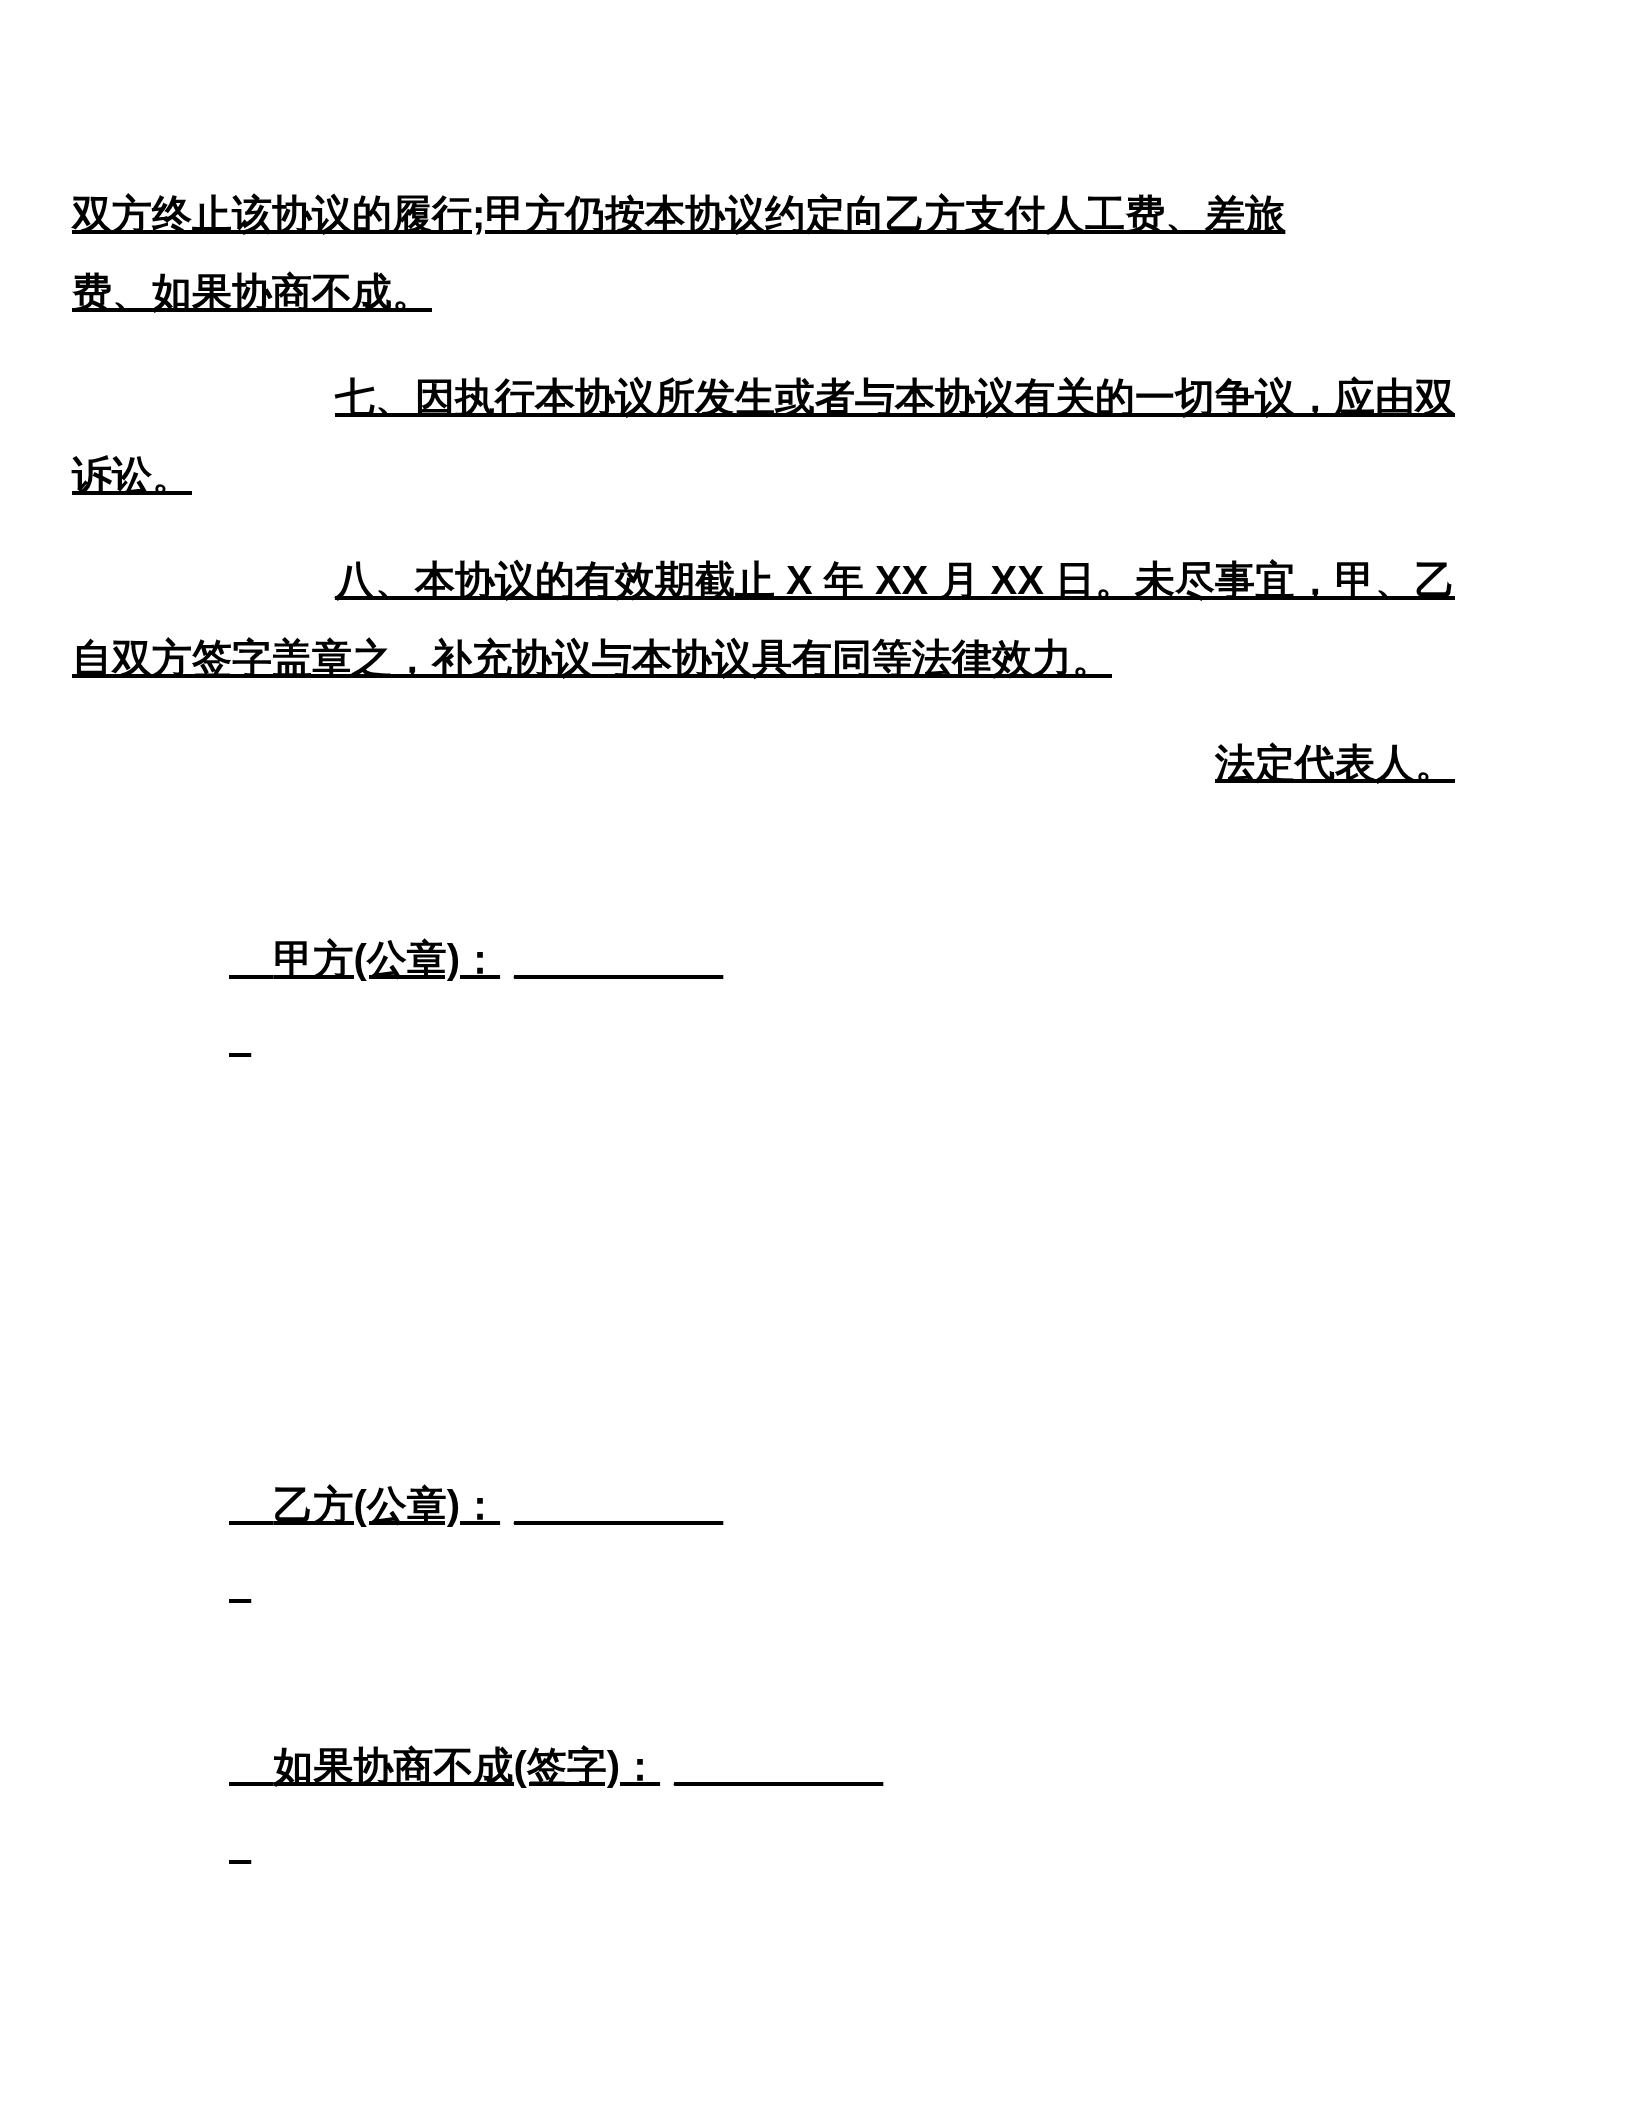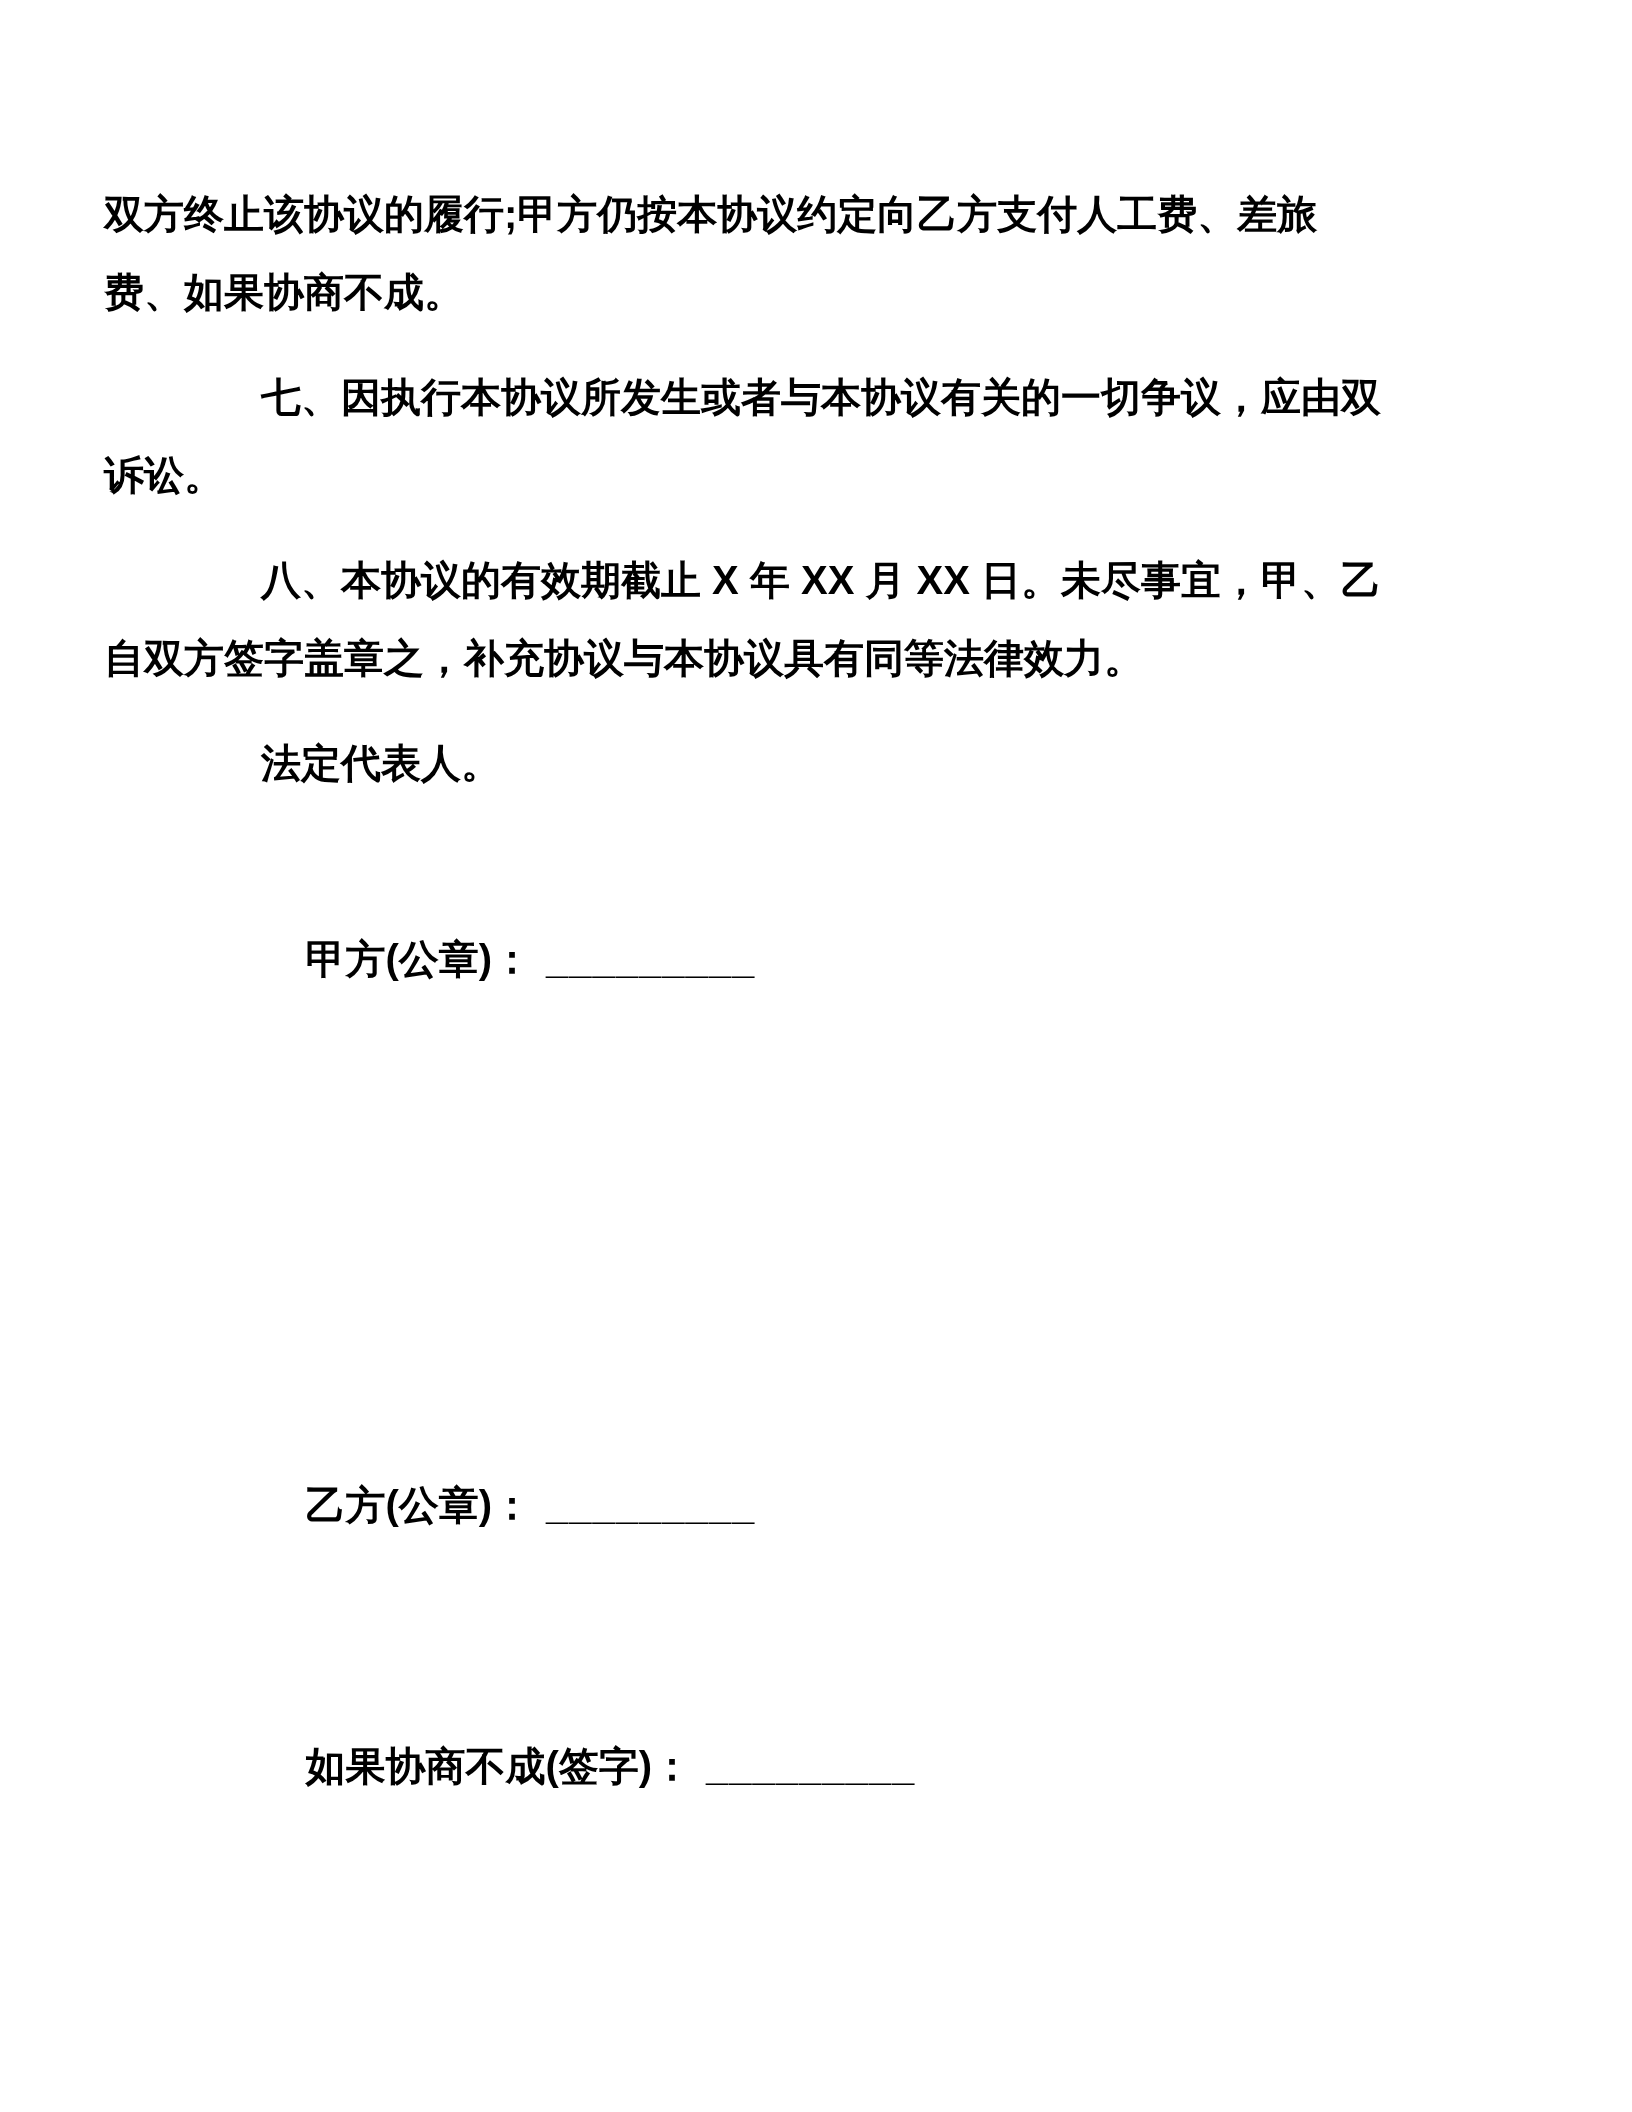--- a/index.html
+++ b/index.html
@@ -13,34 +13,36 @@
     color: #000000;
     font-family: "Liberation Sans", "DejaVu Sans", sans-serif;
     font-weight: 700;
     font-size: 40px;
     overflow: hidden;
   }
   .doc {
     box-sizing: border-box;
     width: 1632px;
     height: 1538px;
-    padding: 175px 177px 0 104px;
+    padding: 175px 177px 0 72px;
     background: #ffffff;
+    text-decoration: underline;
   }
   .para {
     margin: 0 0 27px 0;
     line-height: 78px;
     text-align: left;
   }
   .para .line {
     display: block;
     white-space: pre-wrap;
   }
   .para.indent-first .line:first-child {
     text-indent: 157px;
+    text-align: right;
   }
   .sig {
     margin: 0 0 27px 0;
     line-height: 78px;
     padding-left: 157px;
     white-space: pre;
   }
   .sig .blank {
     margin-left: 14px;
     letter-spacing: 1px;

